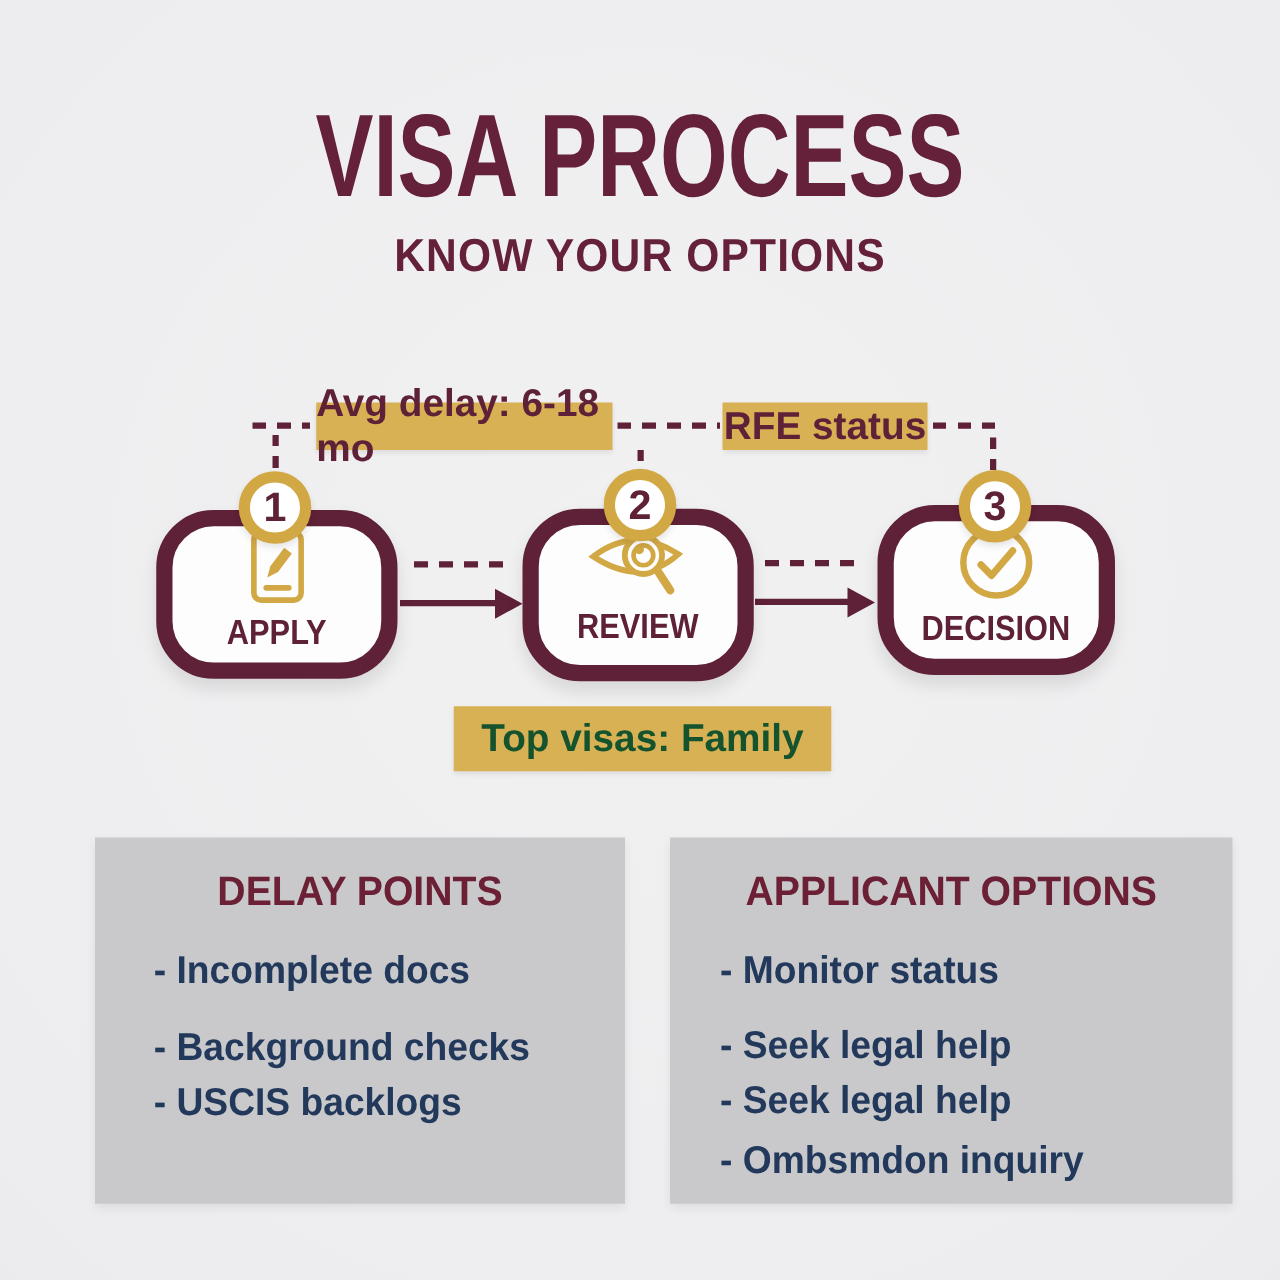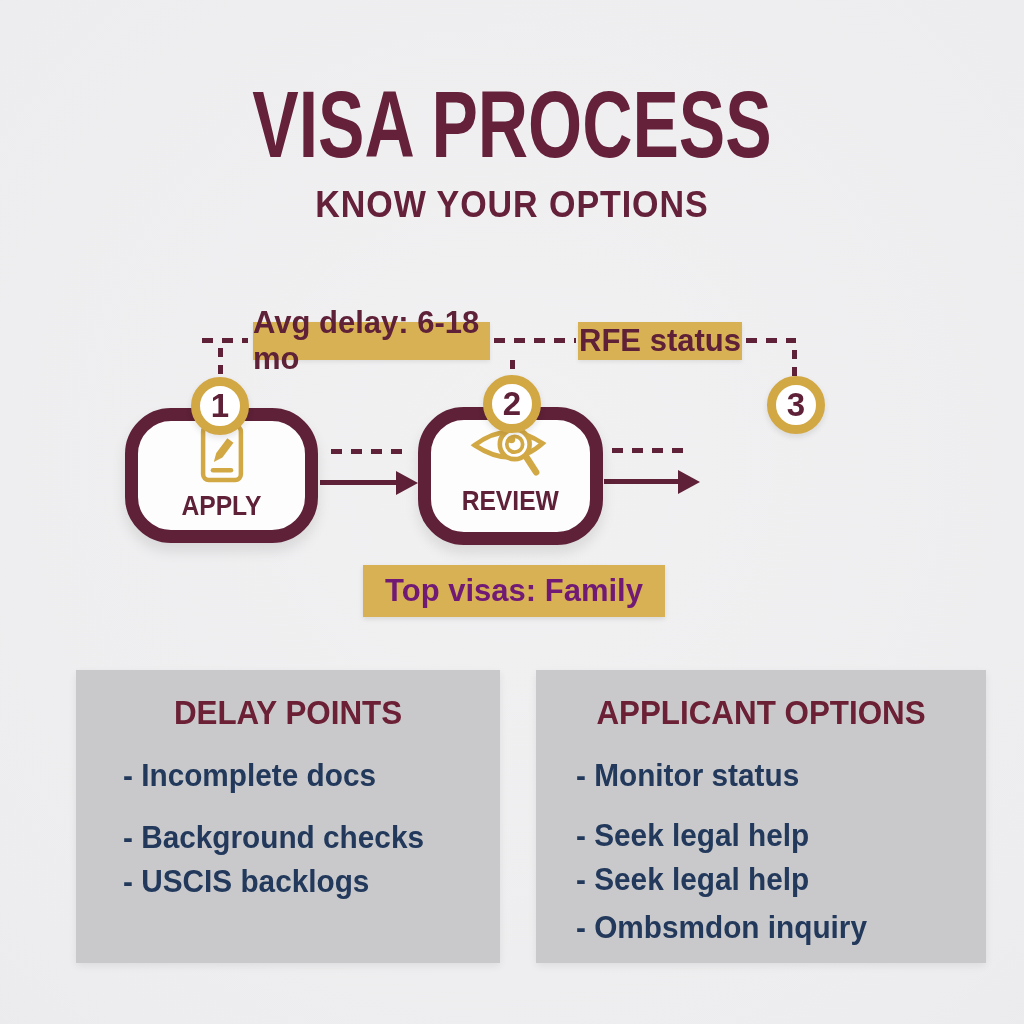--- a/index.html
+++ b/index.html
@@ -69,21 +69,21 @@
   .ahead{position:absolute;width:0;height:0;z-index:1;
     border-top:12px solid transparent;border-bottom:12px solid transparent;
     border-left:22px solid #5e2137;}
   .ah1{left:396px;top:471px;}
   .ah2{left:678px;top:470px;}
   .m1{left:331px;top:449px;width:78px;}
   .m2{left:612px;top:448px;width:78px;}
   
   .visa-note{
     position:absolute;left:363px;top:565px;width:302px;height:52px;z-index:2;
-    background:#d9b155;color:#701a75;font-weight:800;font-size:31px;
+    background:#d9b155;color:#14532d;font-weight:800;font-size:31px;
     display:flex;align-items:center;justify-content:center;
     transform-origin:center;box-shadow:0 2px 5px rgba(0,0,0,0.10);
   }
   
   .panel{position:absolute;top:670px;height:293px;background:#c9c9cb;
     box-shadow:0 3px 8px rgba(0,0,0,0.07);}
   .p1{left:76px;width:424px;}
   .p2{left:536px;width:422px;padding-left:28px;}
   .panel-title{
     position:absolute;top:24px;left:0;width:100%;text-align:center;
@@ -144,20 +144,29 @@
         <path d="M5 31 Q 40 4 78 29 Q 46 58 5 31 Z" fill="none" stroke="#d2a845" stroke-width="5"></path>
         <circle cx="48" cy="30" r="16" fill="#ffffff" stroke="#d2a845" stroke-width="5"></circle>
         <circle cx="48" cy="30" r="8.5" fill="none" stroke="#d2a845" stroke-width="4"></circle>
         <circle cx="44.5" cy="25" r="4" fill="#d2a845"></circle>
         <line x1="60" y1="43" x2="71" y2="60" stroke="#d2a845" stroke-width="7" stroke-linecap="round"></line>
       </svg>
     </span>
     <span class="step-label">REVIEW</span>
   </div>
 
+  <div class="step s3">
+    <span>
+      <svg width="64" height="64" viewBox="0 0 68 68">
+        <circle cx="34" cy="34" r="28" fill="none" stroke="#d2a845" stroke-width="5.5"></circle>
+        <path d="M21 36 L30 45 L48 24" fill="none" stroke="#d2a845" stroke-width="6" stroke-linecap="round" stroke-linejoin="round"></path>
+      </svg>
+    </span>
+    <span class="step-label">DECISION</span>
+  </div>
 
   <div class="hdash m1"></div>
   <div class="hdash m2"></div>
   <div class="aline a1"></div>
   <div class="ahead ah1"></div>
   <div class="aline a2"></div>
   <div class="ahead ah2"></div>
 
   <div class="visa-note">Top visas: Family</div>
 

